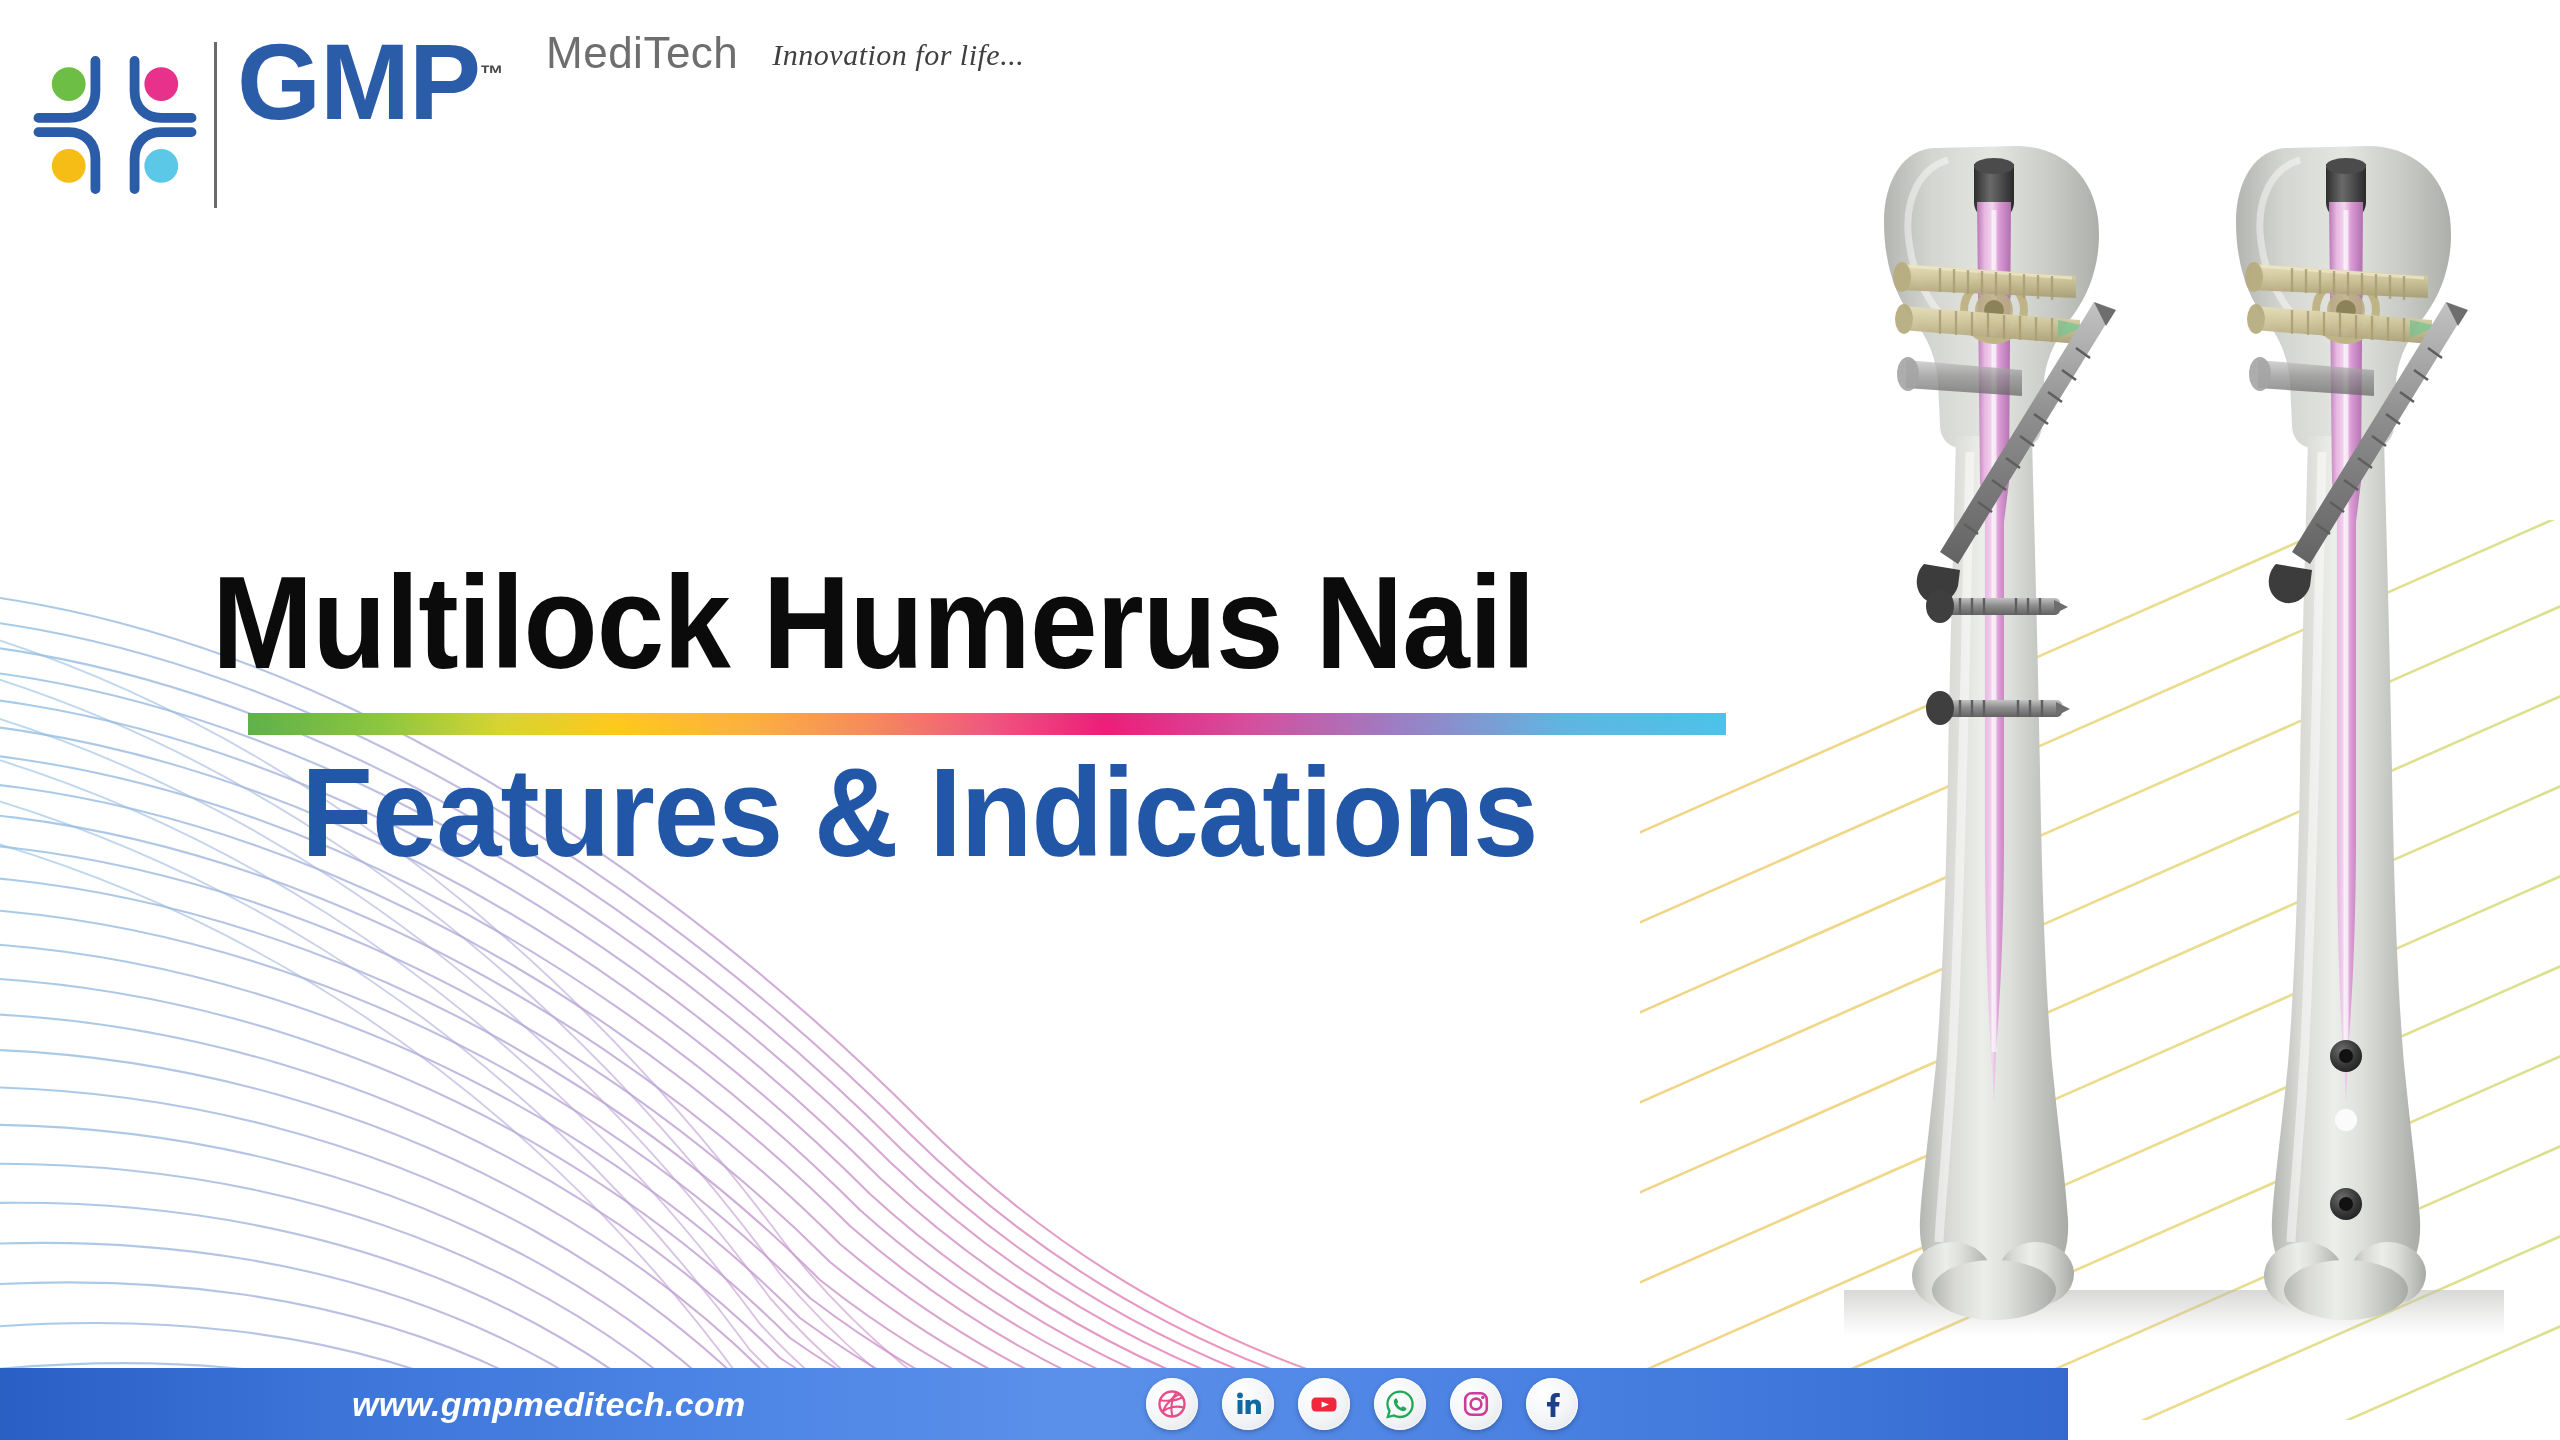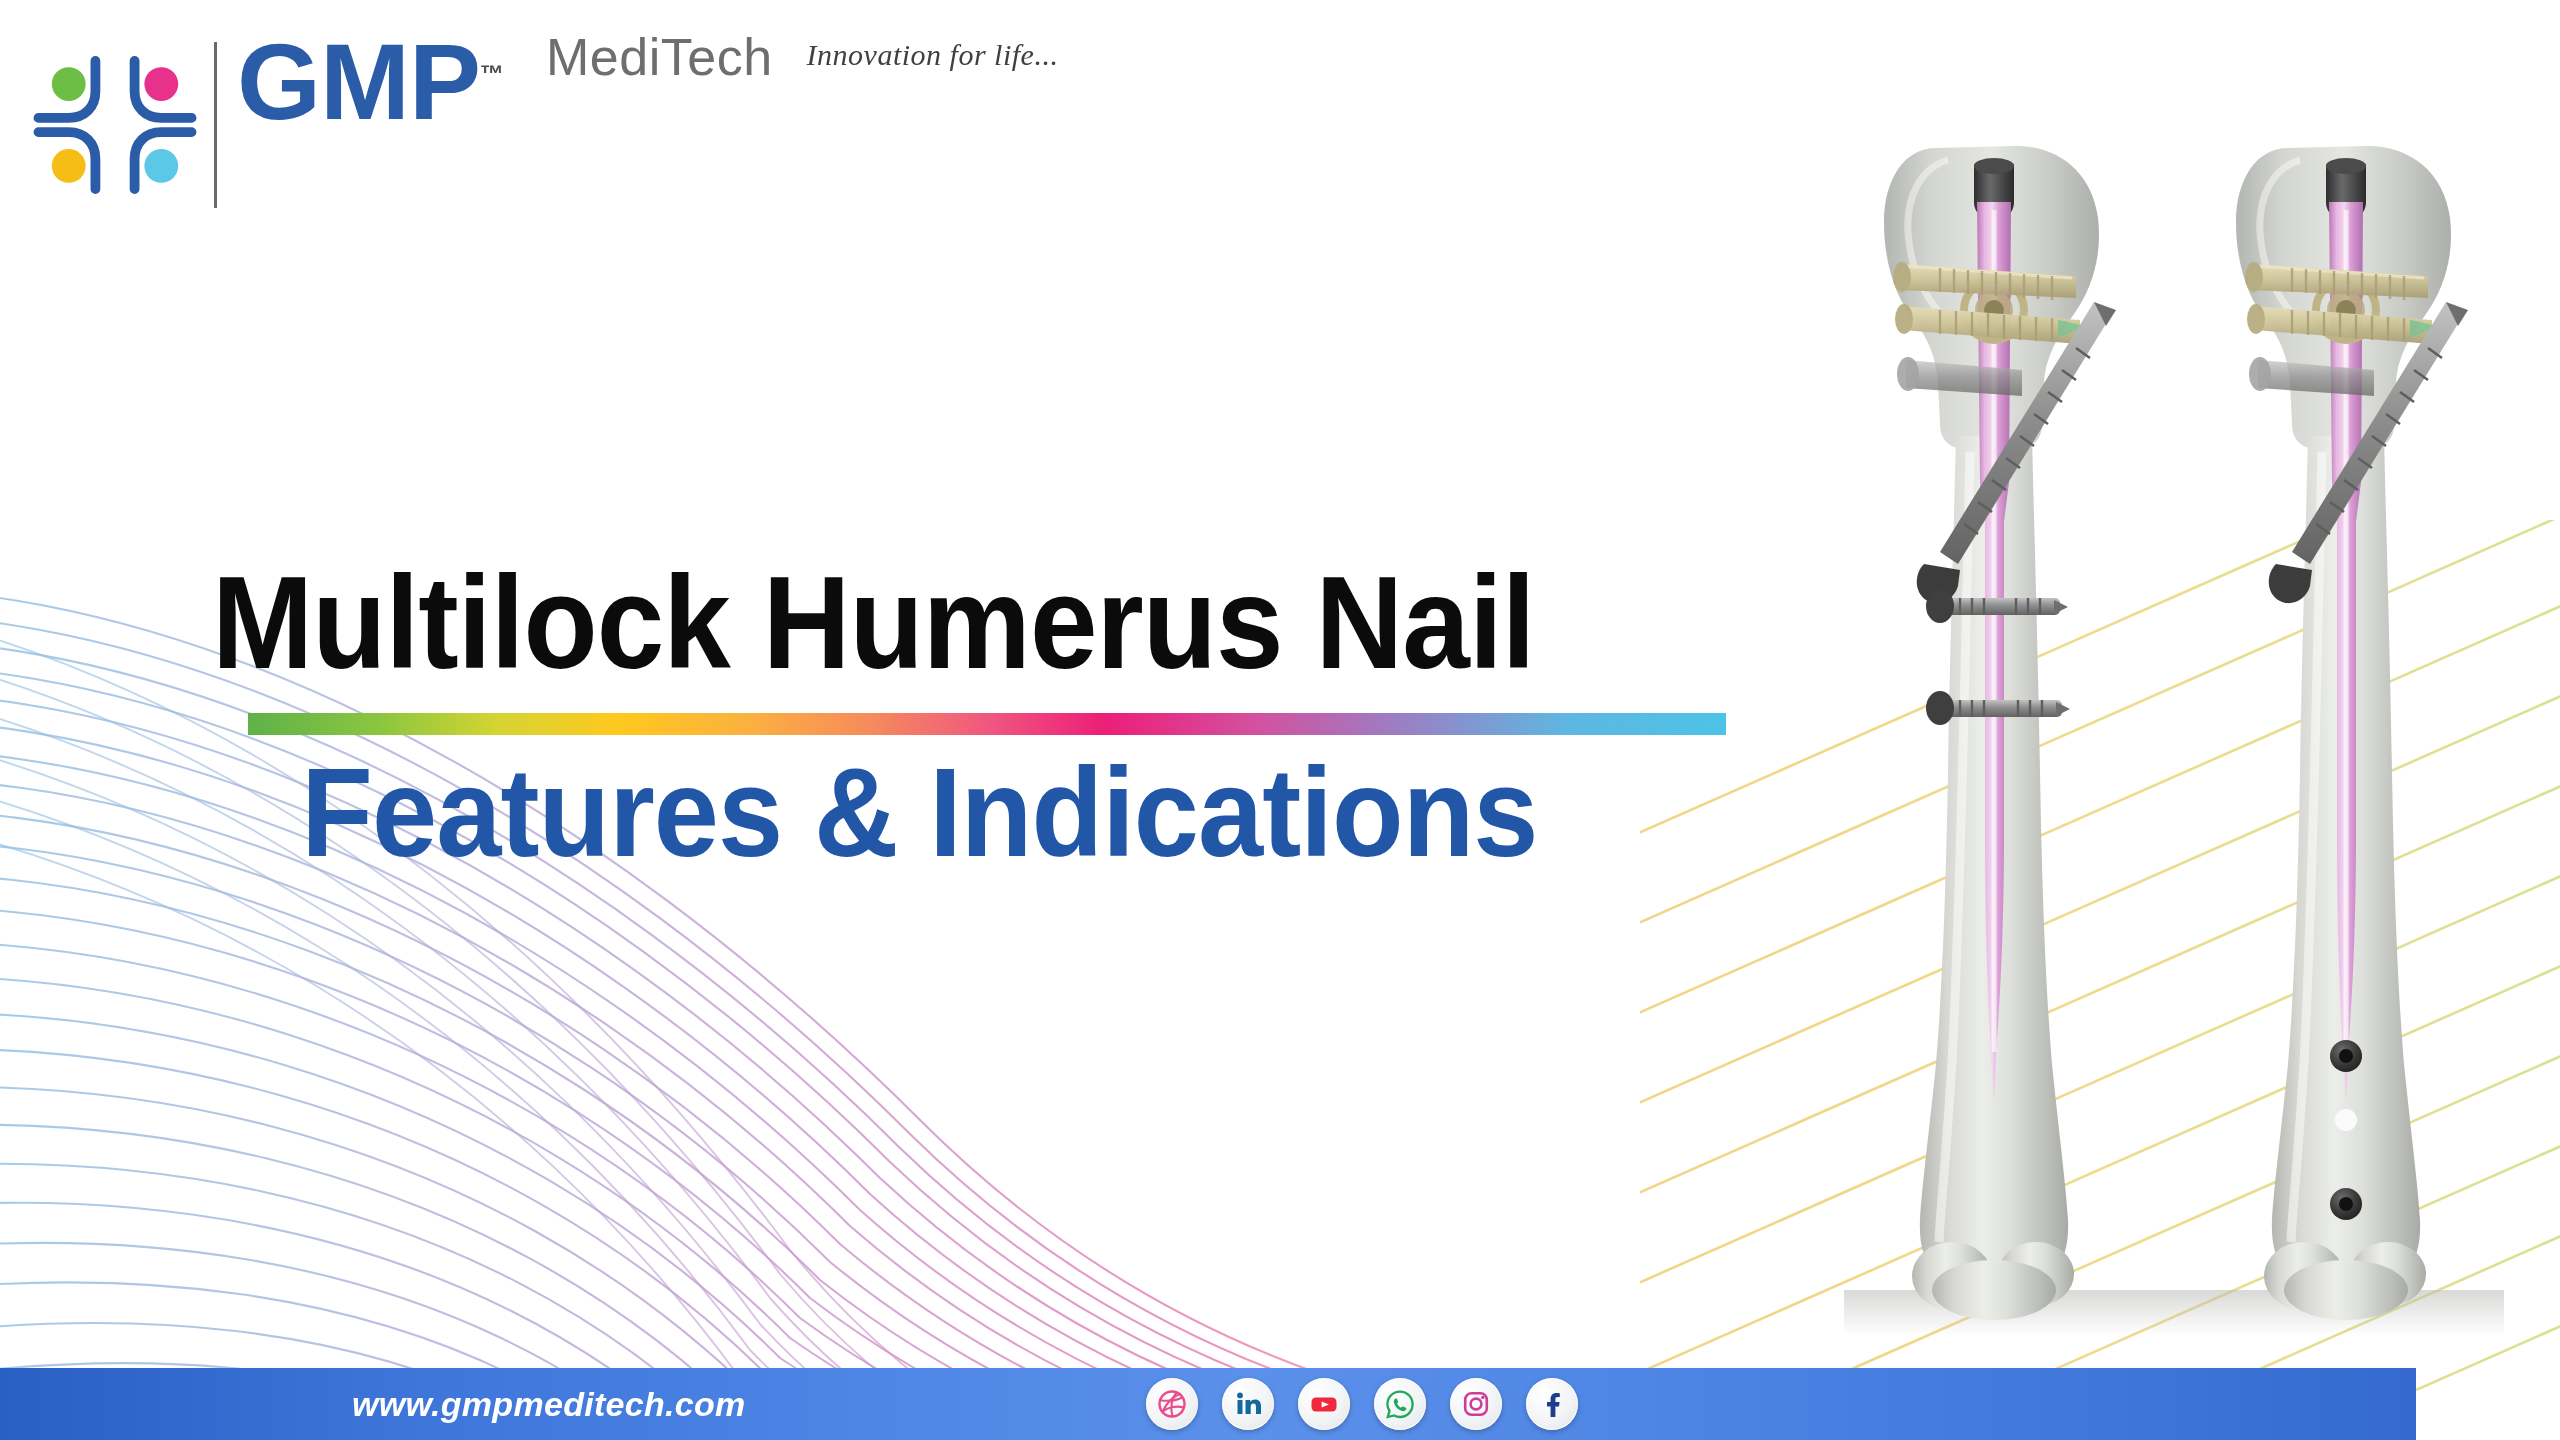--- a/index.html
+++ b/index.html
@@ -72,21 +72,21 @@
     vertical-align:super;
     font-weight:600;
     color:#4a4a4a;
     letter-spacing:0;
   }
   .logo-rule{
     height:3px;background:#9a9a9a;
     margin:2px 40px 6px 2px;
   }
   .logo-meditech{
-    font-size:52px;
+    font-size:44px;
     color:#6e6e6e;
     letter-spacing:0.5px;
     line-height:1.05;
     text-align:center;
     padding-right:34px;
     white-space:nowrap;
   }
   .logo-tagline{
     font-family:"Liberation Serif", serif;
     font-style:italic;
@@ -151,21 +151,21 @@
     position:absolute;
     right:36px; top:52px;
     width:700px; height:1320px;
     z-index:4;
   }
 
   
   .footer-bar{
     position:absolute;
     left:0; bottom:0;
-    width:2416px; height:72px;
+    width:2068px; height:72px;
     background:linear-gradient(to right,
       #2a5fc4 0%,
       #3c74d8 16%,
       #4e86e6 36%,
       #5b90ea 52%,
       #4d84e4 70%,
       #3f78da 86%,
       #35六9cf 100%);
     background:linear-gradient(to right,
       #2a5fc4 0%,

